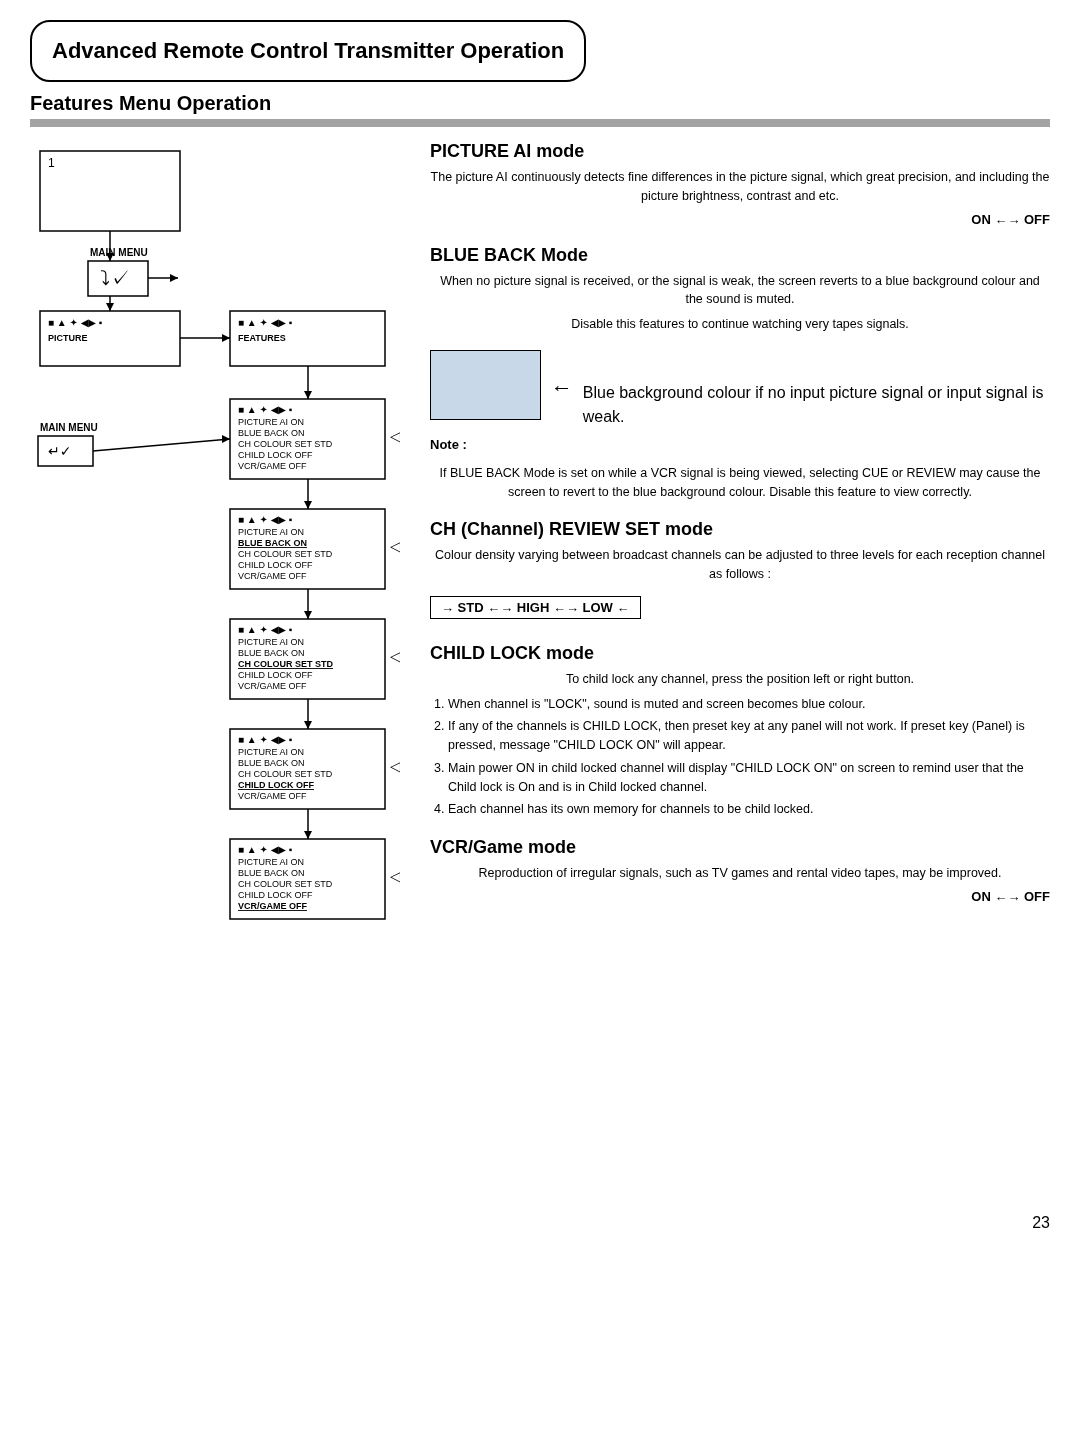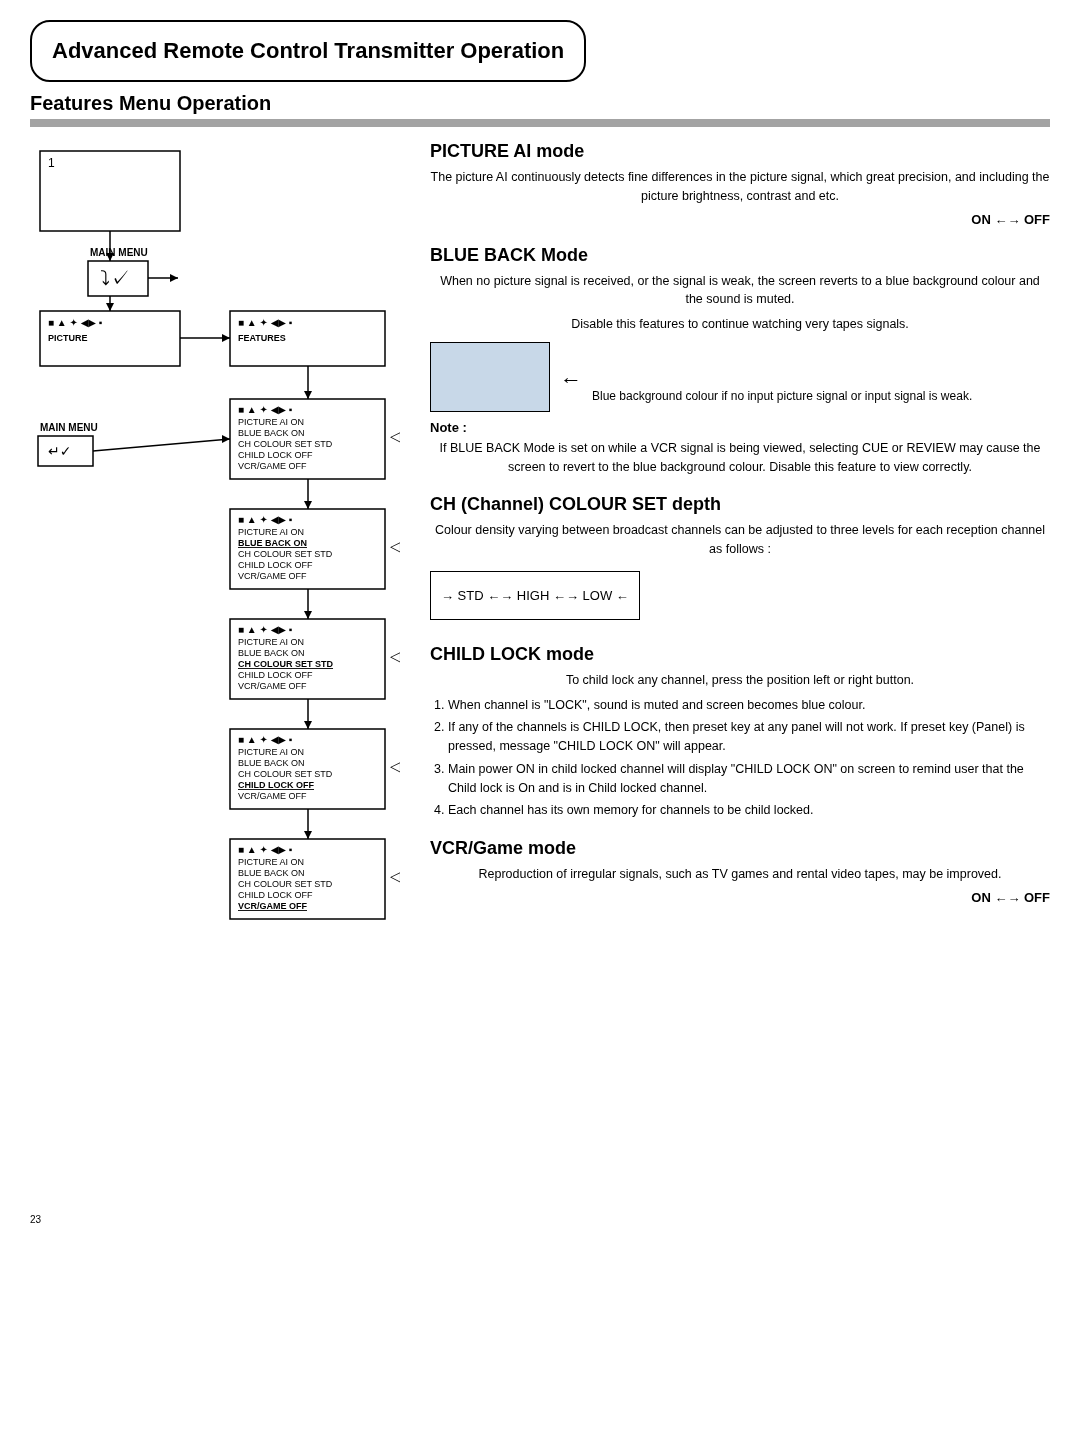--- a/index.html
+++ b/index.html
@@ -75,58 +75,58 @@
       gap: 10px;
       margin: 8px 0;
     }
     .blue-box {
       border: 1.5px solid #000;
       width: 120px;
       height: 70px;
       background: #c8d8e8;
     }
     .blue-back-text {
-      font-size: 12px;
+      font-size: 16px;
       line-height: 1.5;
       margin-top: 39px;
     }
 
     
     .std-line {
       border: 1.5px solid #000;
       display: inline-flex;
       align-items: center;
-      padding: 16px 10px;
+      padding: 3px 10px;
       font-size: 13px;
-      font-weight: normal;
+      font-weight: bold;
       margin: 6px 0;
     }
 
     
     .note-title {
       font-weight: bold;
       font-size: 13px;
-      margin-bottom: 4px;
+      margin-bottom: 12px;
     }
 
     
     ol.child-list {
       margin-left: 18px;
     }
     ol.child-list li {
       font-size: 12.5px;
       line-height: 1.5;
       margin-bottom: 4px;
     }
 
     
     .page-number {
-      text-align: left;
+      text-align: right;
       margin-top: 20px;
-      font-size: 10px;
+      font-size: 16px;
     }
 
     
     .diag-svg {
       width: 370px;
     }
   </style>
 </head>
 <body>
 
@@ -262,21 +262,21 @@
         <div class="blue-back-diagram">
           <div class="blue-box"></div>
           <div style="font-size:22px;">←</div>
           <div class="blue-back-text">Blue background colour if no input picture signal or input signal is weak.</div>
         </div>
         <div class="note-title">Note :</div>
         <p>If BLUE BACK Mode is set on while a VCR signal is being viewed, selecting CUE or REVIEW may cause the screen to revert to the blue background colour. Disable this feature to view correctly.</p>
       </div>
 
       <div class="section">
-        <h2>CH (Channel) COLOUR SET depth</h2>
+        <h2>CH (Channel) REVIEW SET mode</h2>
         <p>Colour density varying between broadcast channels can be adjusted to three levels for each reception channel as follows :</p>
         <div class="std-line">→ STD ←→ HIGH ←→ LOW ←</div>
       </div>
 
       <div class="section">
         <h2>CHILD LOCK mode</h2>
         <p>To child lock any channel, press the position left or right button.</p>
         <ol class="child-list">
           <li>When channel is "LOCK", sound is muted and screen becomes blue colour.</li>
           <li>If any of the channels is CHILD LOCK, then preset key at any panel will not work. If preset key (Panel) is pressed, message "CHILD LOCK ON" will appear.</li>

